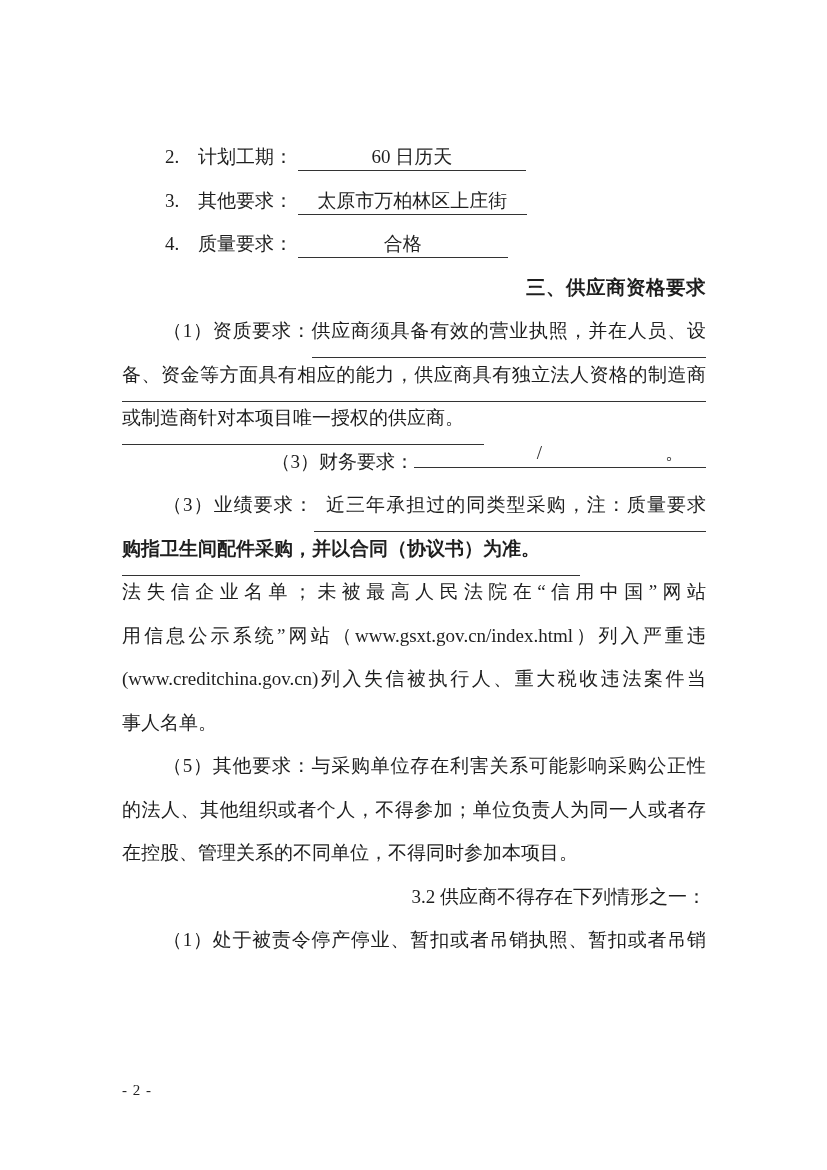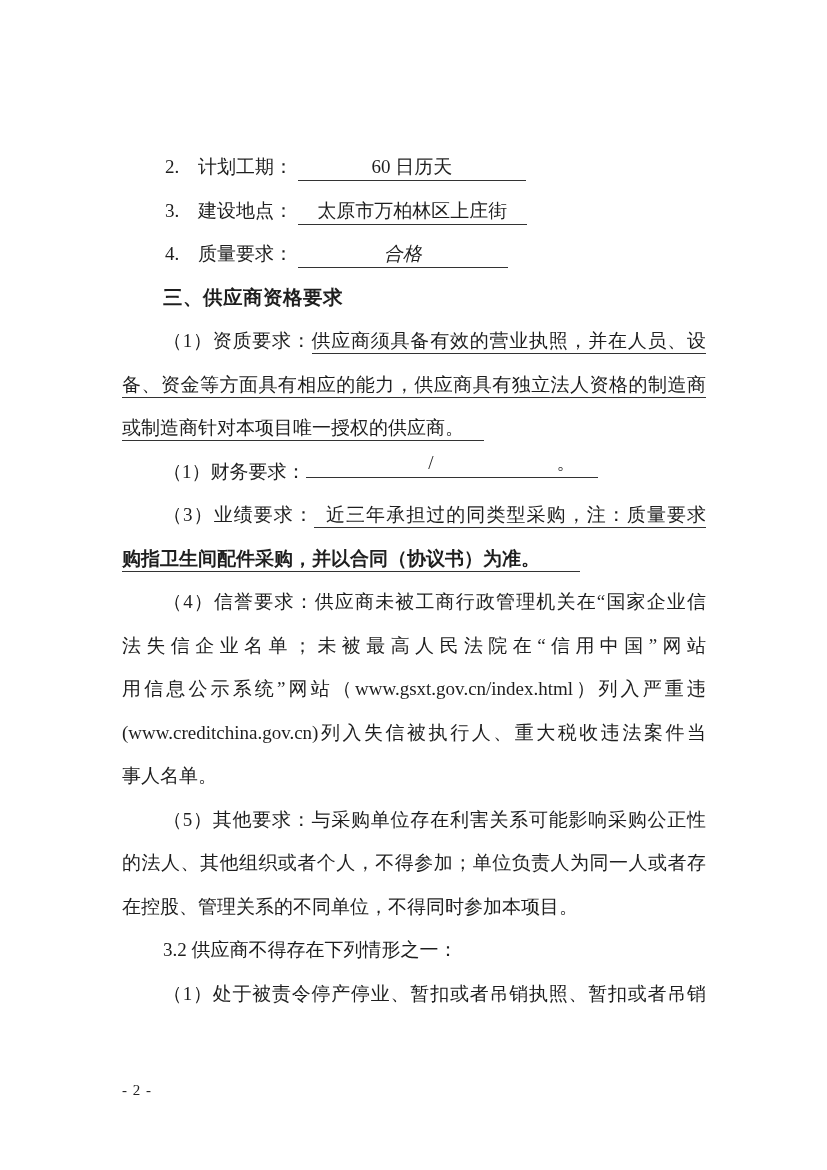--- a/index.html
+++ b/index.html
@@ -7,52 +7,52 @@
     position:relative;
     width:827px;height:1170px;
     background:#ffffff;
     color:#1e1e1e;
     font-family:"Liberation Serif", serif;
     font-size:19px;
     overflow:hidden;
   }
   .content{
     position:absolute;
-    left:122px;top:145px;
+    left:122px;top:135px;
     width:584px;
   }
   .line{
     height:43.5px;
     line-height:43.5px;
     white-space:nowrap;
   }
-  .ind{padding-left:41px;}
+  .ind{padding-left:41px;text-align:right;}
   .item{padding-left:43px;}
   .just{text-align:justify;text-align-last:justify;}
   .head{
     font-weight:bold;
     font-family:"Liberation Sans", sans-serif;
     font-size:19.5px;
     letter-spacing:0.5px;
   }
   .num{display:inline-block;width:33px;}
-  .u{border-bottom:1.5px solid #333333;padding-bottom:2px;}
+  .u{border-bottom:1.5px solid #333333;padding-bottom:16px;}
   .u-pl{padding-left:12px;}
   .u-pr20{padding-right:20px;}
   .u-pr40{padding-right:40px;font-weight:bold;}
   .blank{
     display:inline-block;
     border-bottom:1.5px solid #333333;
     text-align:center;
     height:27px;line-height:27px;
     vertical-align:baseline;
   }
   .w228{width:228px;}
   .w229{width:229px;}
-  .w210{width:210px;font-style:italic;}
+  .w210{width:210px;}
   .blank2{
     display:inline-block;position:relative;
     border-bottom:1.5px solid #333333;
     width:292px;height:27px;line-height:27px;
     vertical-align:baseline;
   }
   .slash{position:absolute;left:42%;bottom:1px;}
   .period{position:absolute;left:86%;bottom:1px;}
   .footer{
     position:absolute;
@@ -68,42 +68,41 @@
 
 <div class="page">
   <div class="content">
 
     <div class="line item">
       <span class="num">2.</span><span>计划工期：</span>
       <span class="blank w228"><span>60 日历天</span></span>
     </div>
 
     <div class="line item">
-      <span class="num">3.</span><span>建设地点：</span>
+      <span class="num">3.</span><span>其他要求：</span>
       <span class="blank w229"><span>太原市万柏林区上庄街</span></span>
     </div>
 
     <div class="line item">
       <span class="num">4.</span><span>质量要求：</span>
       <span class="blank w210"><span>合格</span></span>
     </div>
 
     <div class="line ind head">三、供应商资格要求</div>
 
 
     <div class="line ind just"><span>（1）资质要求：</span><span class="u">供应商须具备有效的营业执照，并在人员、设</span></div>
     <div class="line just"><span class="u">备、资金等方面具有相应的能力，供应商具有独立法人资格的制造商</span></div>
     <div class="line"><span class="u u-pr20">或制造商针对本项目唯一授权的供应商。</span></div>
 
-    <div class="line ind"><span>（1）财务要求：</span><span class="blank2"><span class="slash">/</span><span class="period">。</span></span></div>
+    <div class="line ind"><span>（3）财务要求：</span><span class="blank2"><span class="slash">/</span><span class="period">。</span></span></div>
 
     <div class="line ind just"><span>（3）业绩要求：</span><span class="u u-pl">近三年承担过的同类型采购，注：质量要求</span></div>
     <div class="line"><span class="u u-pr40">购指卫生间配件采购，并以合同（协议书）为准。</span></div>
 
-    <div class="line ind just">（4）信誉要求：供应商未被工商行政管理机关在“国家企业信</div>
     <div class="line just">法失信企业名单；未被最高人民法院在“信用中国”网站</div>
     <div class="line just">用信息公示系统”网站（www.gsxt.gov.cn/index.html）列入严重违</div>
     <div class="line just">(www.creditchina.gov.cn)列入失信被执行人、重大税收违法案件当</div>
     <div class="line">事人名单。</div>
 
     <div class="line ind just">（5）其他要求：与采购单位存在利害关系可能影响采购公正性</div>
     <div class="line just">的法人、其他组织或者个人，不得参加；单位负责人为同一人或者存</div>
     <div class="line">在控股、管理关系的不同单位，不得同时参加本项目。</div>
 
     <div class="line ind">3.2 供应商不得存在下列情形之一：</div>

